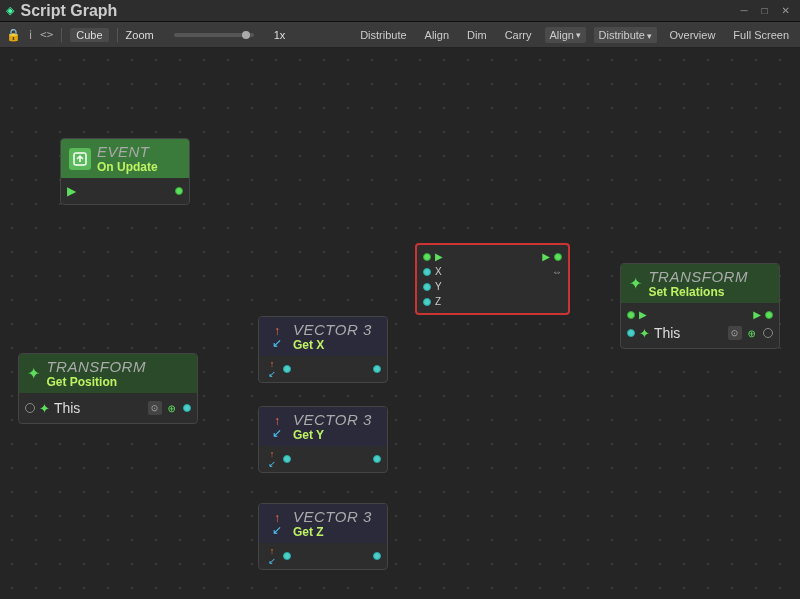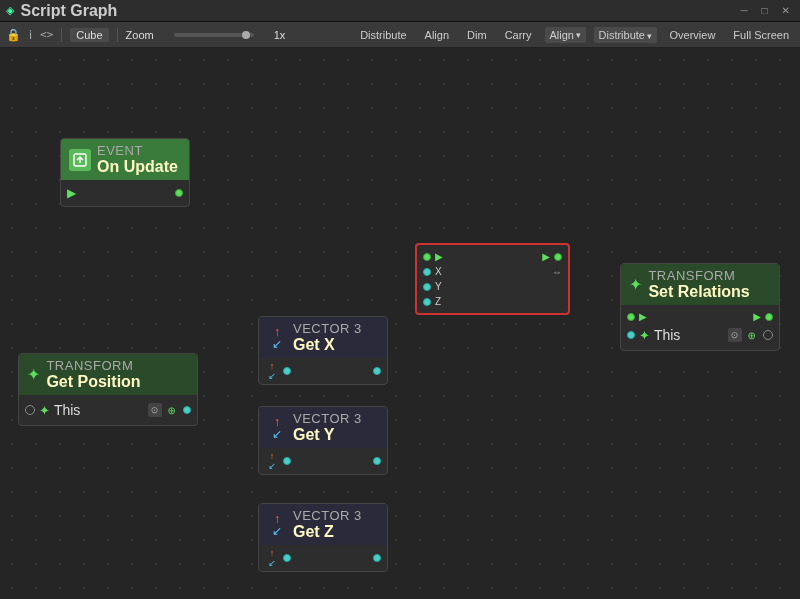--- a/index.html
+++ b/index.html
@@ -148,28 +148,29 @@
       border-radius: 3px 3px 0 0;
       display: flex;
       align-items: center;
       gap: 6px;
     }
     .node-header-text {
       display: flex;
       flex-direction: column;
     }
     .node-type {
-      font-size: 13px;
+      font-size: 15px;
       color: #aaa;
       text-transform: uppercase;
       letter-spacing: 0.5px;
+      font-style: italic;
     }
     .node-name {
-      font-size: 16px;
-      color: #fef9c3;
+      font-size: 12px;
+      color: #bef264;
       font-weight: 600;
     }
     .node-body {
       padding: 4px 0;
     }
     .node-port-row {
       display: flex;
       align-items: center;
       padding: 2px 6px;
       gap: 4px;

